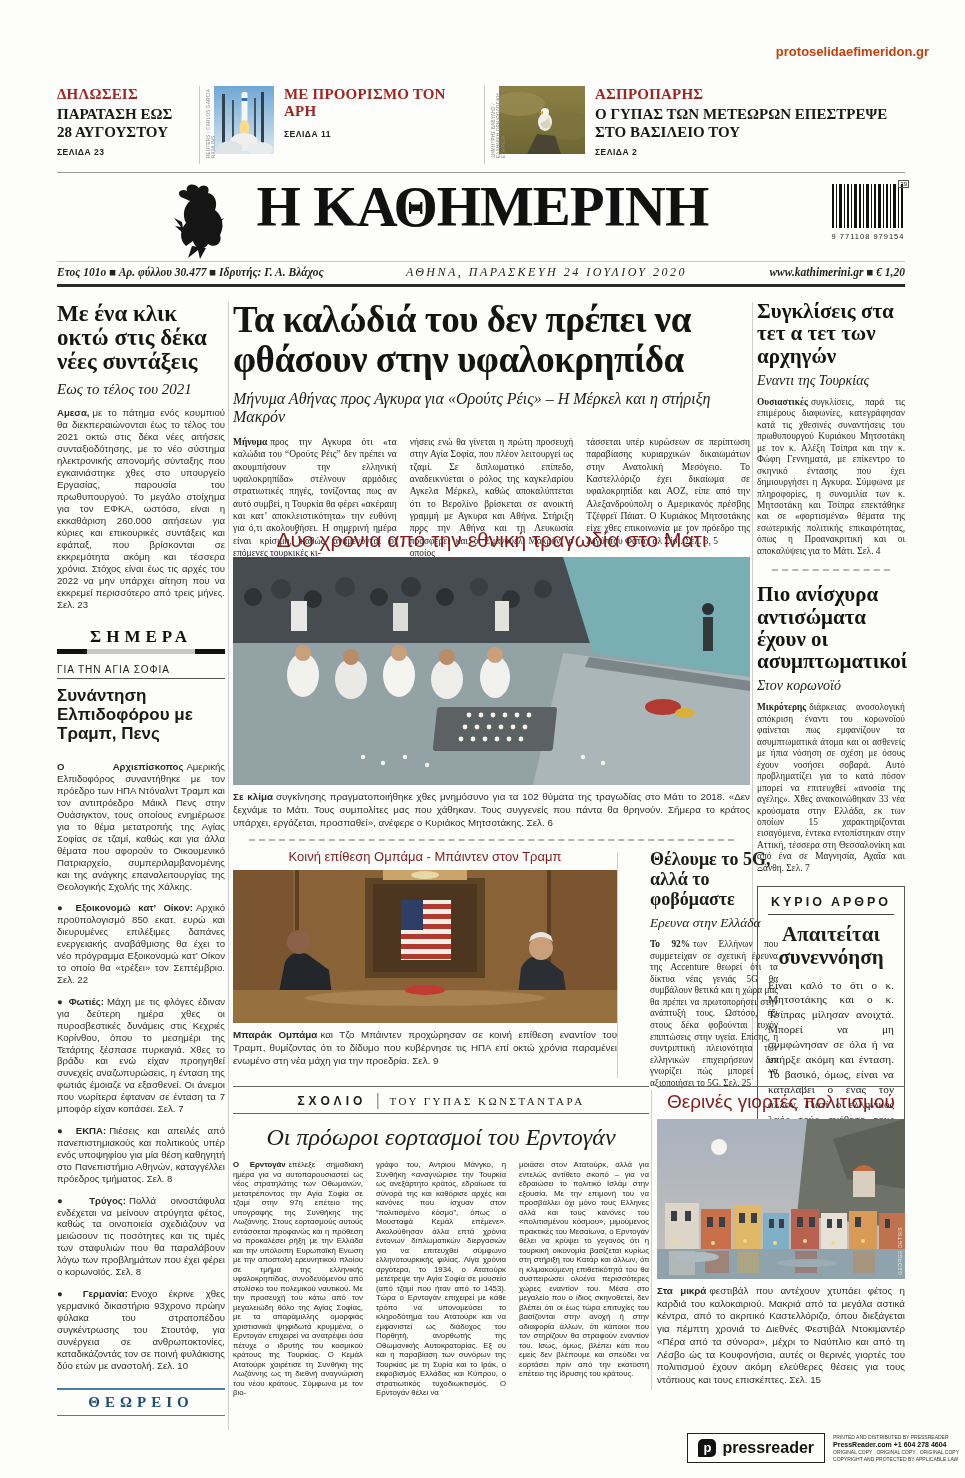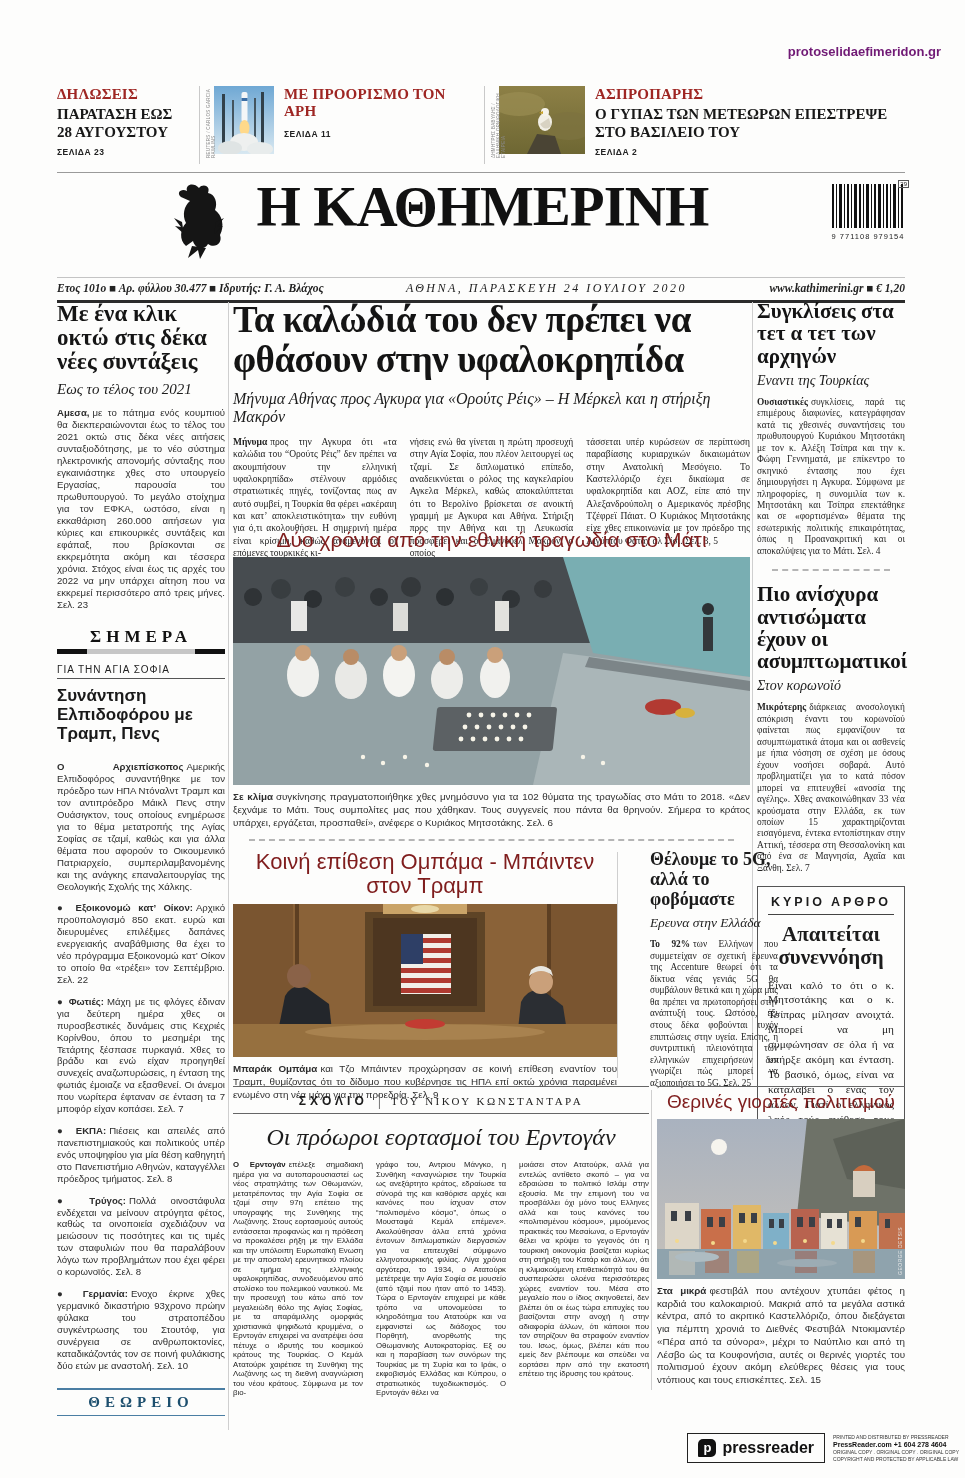--- a/index.html
+++ b/index.html
@@ -1,42 +1,42 @@
 <!DOCTYPE html>
 <html><head>
 <meta charset="utf-8">
 <style>
   html,body{margin:0;padding:0;background:#e9e9e9;}
   #page{position:relative;width:965px;height:1478px;background:#fdfdfc;margin:0 auto;overflow:hidden;
         font-family:"Liberation Serif",serif;color:#1c1c1c;}
   .lead{font-weight:bold;margin-right:3px;}
 
   
-  #watermark{position:absolute;top:44px;right:24px;font:bold 13px "Liberation Sans",sans-serif;color:#701a75;}
+  #watermark{position:absolute;top:44px;right:36px;font:bold 13px "Liberation Sans",sans-serif;color:#c2410c;}
   #teasers{position:absolute;left:57px;top:86px;width:848px;height:82px;display:flex;align-items:flex-start;}
   .teaser-text{display:flex;flex-direction:column;}
   .tkicker{font:bold 15px "Liberation Serif",serif;color:#9e2623;letter-spacing:.2px;margin-bottom:3px;}
   .ttitle{font:bold 15px/1.18 "Liberation Serif",serif;color:#181818;}
   .tpage{font:bold 8.5px "Liberation Sans",sans-serif;color:#222;margin-top:6px;letter-spacing:.5px;}
   .vdiv{width:1px;background:#c9c9c9;height:78px;margin:0 14px;}
   .timg{position:relative;flex:0 0 auto;margin-right:10px;}
   .tcredit{position:absolute;left:-8px;top:2px;writing-mode:vertical-rl;transform:rotate(180deg);
            font:4.5px "Liberation Sans",sans-serif;color:#8a8a8a;letter-spacing:.3px;}
   #top-rule{position:absolute;left:57px;top:172px;width:848px;height:1px;background:#9a9a9a;}
 
   
   #eagle{position:absolute;left:172px;top:182px;}
   #mast-title{position:absolute;left:60px;right:60px;top:178px;text-align:center;
               font:bold 57px/1 "Liberation Serif",serif;color:#111;letter-spacing:-1px;}
   #mast-sub{position:absolute;left:60px;right:60px;top:246px;text-align:center;
             font:15.5px "Liberation Serif",serif;color:#222;}
   #barcode{position:absolute;right:58px;top:184px;width:78px;text-align:center;}
   #barcode .code29{position:absolute;top:-4px;right:-2px;font:6px "Liberation Sans",sans-serif;border:.5px solid #555;padding:0 1px;}
   #barcode .digits{font:7.5px "Liberation Sans",sans-serif;color:#222;letter-spacing:1px;}
-  #dateline{position:absolute;left:57px;top:277px;width:848px;display:flex;justify-content:space-between;align-items:baseline;
+  #dateline{position:absolute;left:57px;top:261px;width:848px;display:flex;justify-content:space-between;align-items:baseline;
             border-top:1px solid #c4c4c4;border-bottom:3px solid #2b2b2b;padding:3px 0 4px;}
   .dl-left,.dl-right{font:italic bold 11.5px "Liberation Serif",serif;color:#222;}
   .dl-center{font:italic 12px "Liberation Serif",serif;letter-spacing:2.5px;color:#222;}
 
   
   .vrule{position:absolute;width:1px;background:#cfcfcf;}
 
   
   #left-col{position:absolute;left:57px;top:302px;width:168px;font-family:"Liberation Sans",sans-serif;}
   #left-col .h1{font:bold 23px/1.05 "Liberation Serif",serif;color:#151515;}
@@ -66,21 +66,21 @@
   #mati{position:absolute;left:233px;top:528px;width:517px;}
   .sec-head{font:21px/1.1 "Liberation Sans",sans-serif;color:#7f1d1d;text-align:center;margin-bottom:6px;}
   .caption{font:9.8px/1.3 "Liberation Sans",sans-serif;color:#2e2e2e;text-align:justify;margin-top:6px;}
   .photo{position:relative;display:block;}
   .photo svg{display:block;}
   .pcredit{position:absolute;right:2px;bottom:4px;writing-mode:vertical-rl;transform:rotate(180deg);
            font:5px "Liberation Sans",sans-serif;color:#f0f0f0;letter-spacing:.5px;}
 
   
   #obama{position:absolute;left:233px;top:850px;width:384px;}
-  #obama .sec-head{font-size:22px;}
+  #obama .sec-head{font-size:13px;}
   #fiveg{position:absolute;left:622px;top:850px;width:128px;margin-left:28px;}
   #fiveg .h1{font:bold 18px/1.1 "Liberation Serif",serif;}
   #fiveg .sub{font:italic 13.5px "Liberation Serif",serif;margin:6px 0 8px;}
   #fiveg .body{font:9.3px/1.24 "Liberation Serif",serif;text-align:justify;color:#222;}
 
   
   #right-col{position:absolute;left:757px;top:300px;width:148px;}
   #right-col .h1{font:bold 21px/1.06 "Liberation Serif",serif;color:#141414;}
   #right-col .sub{font:italic 14px "Liberation Serif",serif;margin:6px 0 8px;}
   #right-col .body{font:9.4px/1.22 "Liberation Serif",serif;text-align:justify;color:#262626;}
@@ -389,21 +389,21 @@
       <div class="k-hl">Απαιτείται συνεννόηση</div>
       <p class="k-body" style="margin:0">Είναι καλό το ότι ο κ. Μητσοτάκης και ο κ. Τσίπρας μίλησαν ανοιχτά. Μπορεί να μη συμφώνησαν σε όλα ή να υπήρξε ακόμη και ένταση. Το βασικό, όμως, είναι να καταλάβει ο ένας τον άλλον. Γιατί ο ελληνικός λαός τούς ανέθεσε τους κορυφαίους θεσμικούς ρόλους του πολιτεύματος. Και κάποια στιγμή, με τις δυσκολίες που αντιμετωπίζει η χώρα, θα χρειαστεί να συνεννοηθούν.</p>
     </div>
     <div class="dashsep" style="width:80%"></div>
   </div>
 
   <div id="scholio">
     <div id="sch-head">
       <span class="lbl">ΣΧΟΛΙΟ</span>
       <span class="sep">|</span>
-      <span class="auth">ΤΟΥ ΝΙΚΟΥ ΚΩΝΣΤΑΝΤΑΡΑ</span>
+      <span class="auth">ΤΟΥ ΓΥΠΑΣ ΚΩΝΣΤΑΝΤΑΡΑ</span>
     </div>
     <div id="sch-hl">Οι πρόωροι εορτασμοί του Ερντογάν</div>
     <div class="threecol">
       <p class="col" style="margin:0"><b class="lead">Ο Ερντογάν</b><span>επέλεξε σημαδιακή ημέρα για να αυτοπαρουσιαστεί ως νέος στρατηλάτης των Οθωμανών, μετατρέποντας την Αγία Σοφία σε τζαμί στην 97η επέτειο της υπογραφής της Συνθήκης της Λωζάννης. Στους εορτασμούς αυτούς εντάσσεται προφανώς και η πρόθεση να προκαλέσει ρήξη με την Ελλάδα και την υπόλοιπη Ευρωπαϊκή Ενωση με την αποστολή ερευνητικού πλοίου σε τμήμα της ελληνικής υφαλοκρηπίδας, συνοδευόμενου από στολίσκο του πολεμικού ναυτικού. Με την προσευχή του κάτω από τον μεγαλειώδη θόλο της Αγίας Σοφίας, με τα απαράμιλλης ομορφιάς χριστιανικά ψηφιδωτά κρυμμένα, ο Ερντογάν επιχειρεί να ανατρέψει όσα πέτυχε ο ιδρυτής του κοσμικού κράτους της Τουρκίας. Ο Κεμάλ Ατατούρκ χαιρέτισε τη Συνθήκη της Λωζάννης ως τη διεθνή αναγνώριση του νέου κράτους. Σύμφωνα με τον βιο-</span></p>
       <p class="col" style="margin:0">γράφο του, Αντριου Μάνγκο, η Συνθήκη «αναγνώρισε την Τουρκία ως ανεξάρτητο κράτος, εδραίωσε τα σύνορά της και καθόρισε αρχές και κανόνες που ίσχυαν στον “πολιτισμένο κόσμο”, όπως ο Μουσταφά Κεμάλ επέμενε». Ακολούθησαν άλλα επτά χρόνια έντονων διπλωματικών διεργασιών για να επιτευχθεί σύμφωνο ελληνοτουρκικής φιλίας. Λίγα χρόνια αργότερα, το 1934, ο Ατατούρκ μετέτρεψε την Αγία Σοφία σε μουσείο (από τζαμί που ήταν από το 1453). Τώρα ο Ερντογάν επιχειρεί με κάθε τρόπο να υπονομεύσει το κληροδότημα του Ατατούρκ και να εμφανιστεί ως διάδοχος του Πορθητή, ανορθωτής της Οθωμανικής Αυτοκρατορίας. Εξ ου και η παραβίαση των συνόρων της Τουρκίας με τη Συρία και το Ιράκ, ο εκφοβισμός Ελλάδας και Κύπρου, ο στρατιωτικός τυχοδιωκτισμός. Ο Ερντογάν θέλει να</p>
       <p class="col" style="margin:0">μοιάσει στον Ατατούρκ, αλλά για εντελώς αντίθετο σκοπό – για να εδραιώσει το πολιτικό Ισλάμ στην εξουσία. Με την επιμονή του να προσβάλλει όχι μόνο τους Ελληνες αλλά και τους κανόνες του «πολιτισμένου κόσμου», μιμούμενος πρακτικές του Μεσαίωνα, ο Ερντογάν θέλει να κρύψει το γεγονός ότι η τουρκική οικονομία βασίζεται κυρίως στη στήριξη του Κατάρ και άλλων, ότι η κλιμακούμενη επιθετικότητά του θα συσπειρώσει ολοένα περισσότερες χώρες εναντίον του. Μέσα στο μεγαλείο που ο ίδιος σκηνοθετεί, δεν βλέπει ότι οι έως τώρα επιτυχίες του βασίζονται στην ανοχή ή στην αδιαφορία άλλων, ότι κάποιοι που τον στηρίζουν θα στραφούν εναντίον του. Ισως, όμως, βλέπει κάτι που εμείς δεν βλέπουμε και σπεύδει να εορτάσει πριν από την εκατοστή επέτειο της ίδρυσης του κράτους.</p>
     </div>
   </div>
 
   <div id="festivals">

